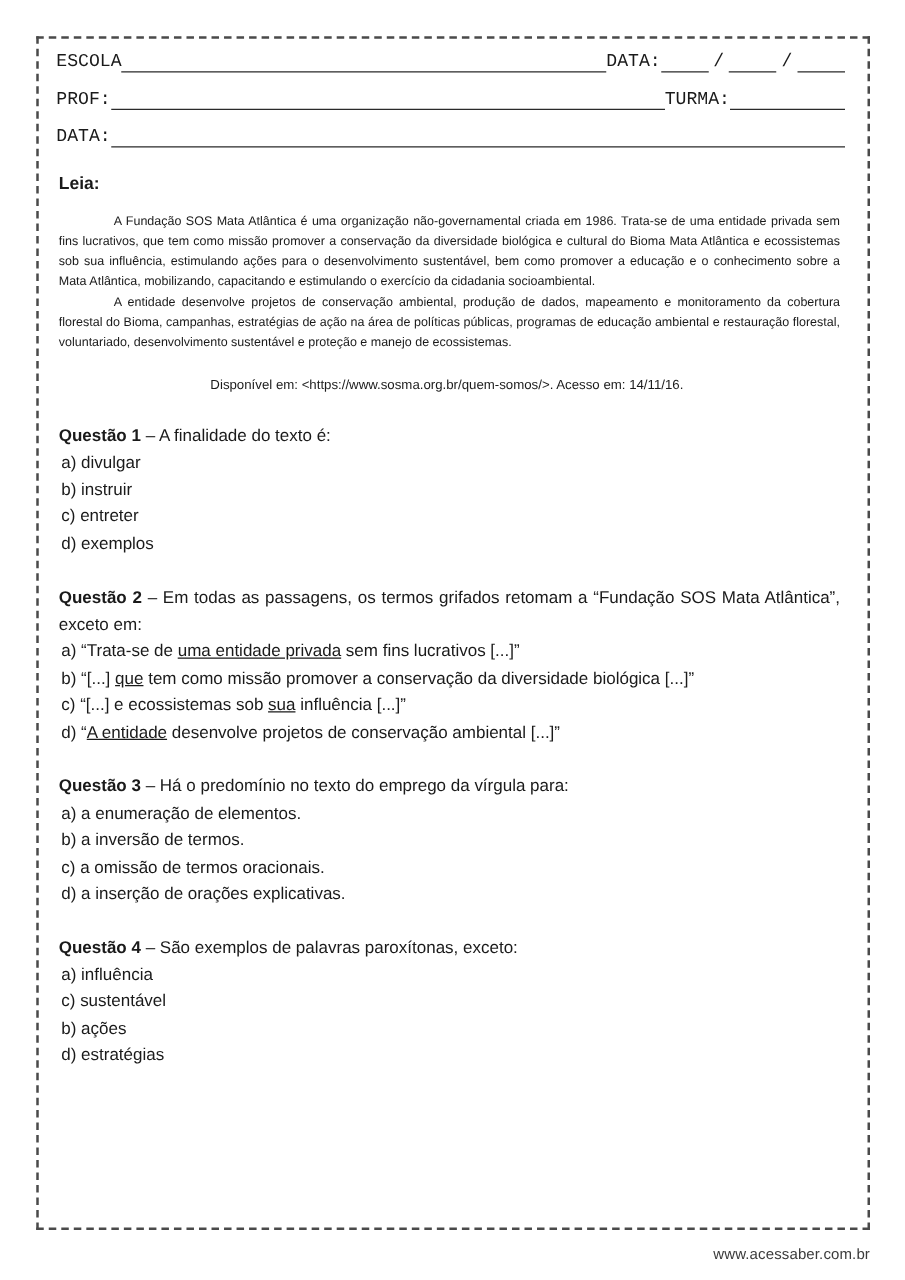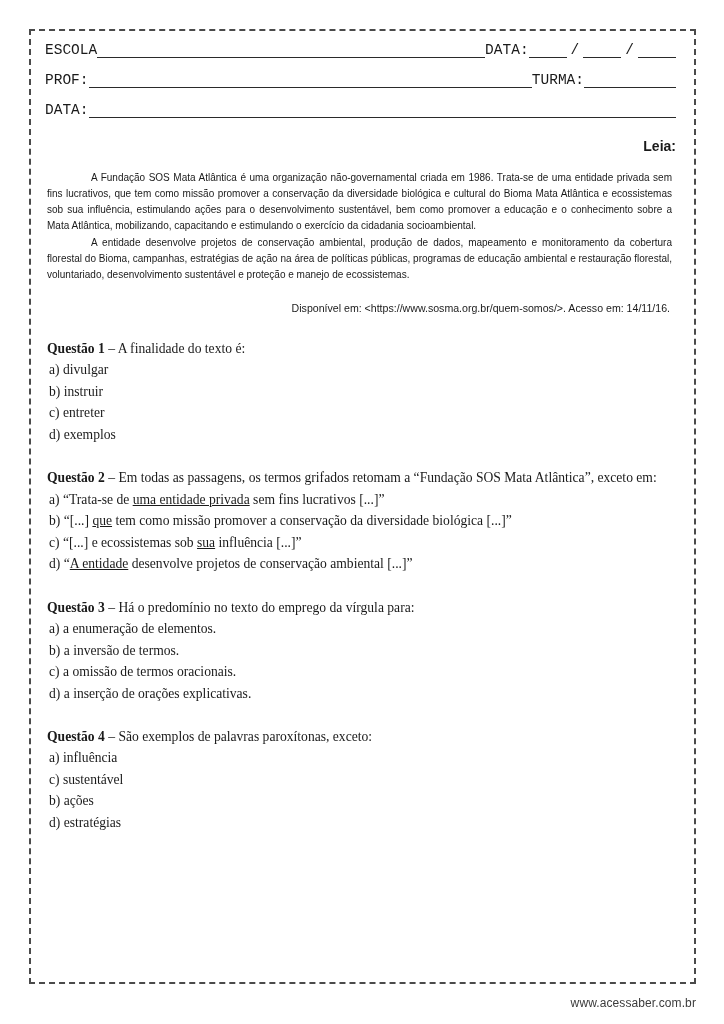--- a/index.html
+++ b/index.html
@@ -69,45 +69,43 @@
     height: 13px;
     margin-bottom: 2px;
   }
   .field-row.nome .rule { margin-left: 0; }
 
   
   .leia {
     font-weight: bold;
     font-size: 14px;
     margin: 18px 0 16px 2px;
-    text-align: right;
   }
   .body-par {
     font-size: 10px;
     line-height: 1.62;
     text-align: justify;
     text-indent: 44px;
     margin: 0 4px 0 2px;
     hyphens: none;
   }
   .body-par + .body-par { margin-top: 0; }
 
   .source {
     font-size: 10.6px;
-    text-align: right;
+    text-align: center;
     margin: 18px 6px 14px 0;
     line-height: 1.4;
   }
 
   
   .question-block {
     margin-top: 22px;
     margin-left: 2px;
     margin-right: 4px;
-    font-family: Liberation Serif, serif;
   }
   .q-prompt {
     font-size: 13.6px;
     line-height: 1.58;
     text-align: justify;
   }
   .q-prompt .q-num { font-weight: bold; }
   .alt {
     font-size: 13.6px;
     line-height: 1.58;

